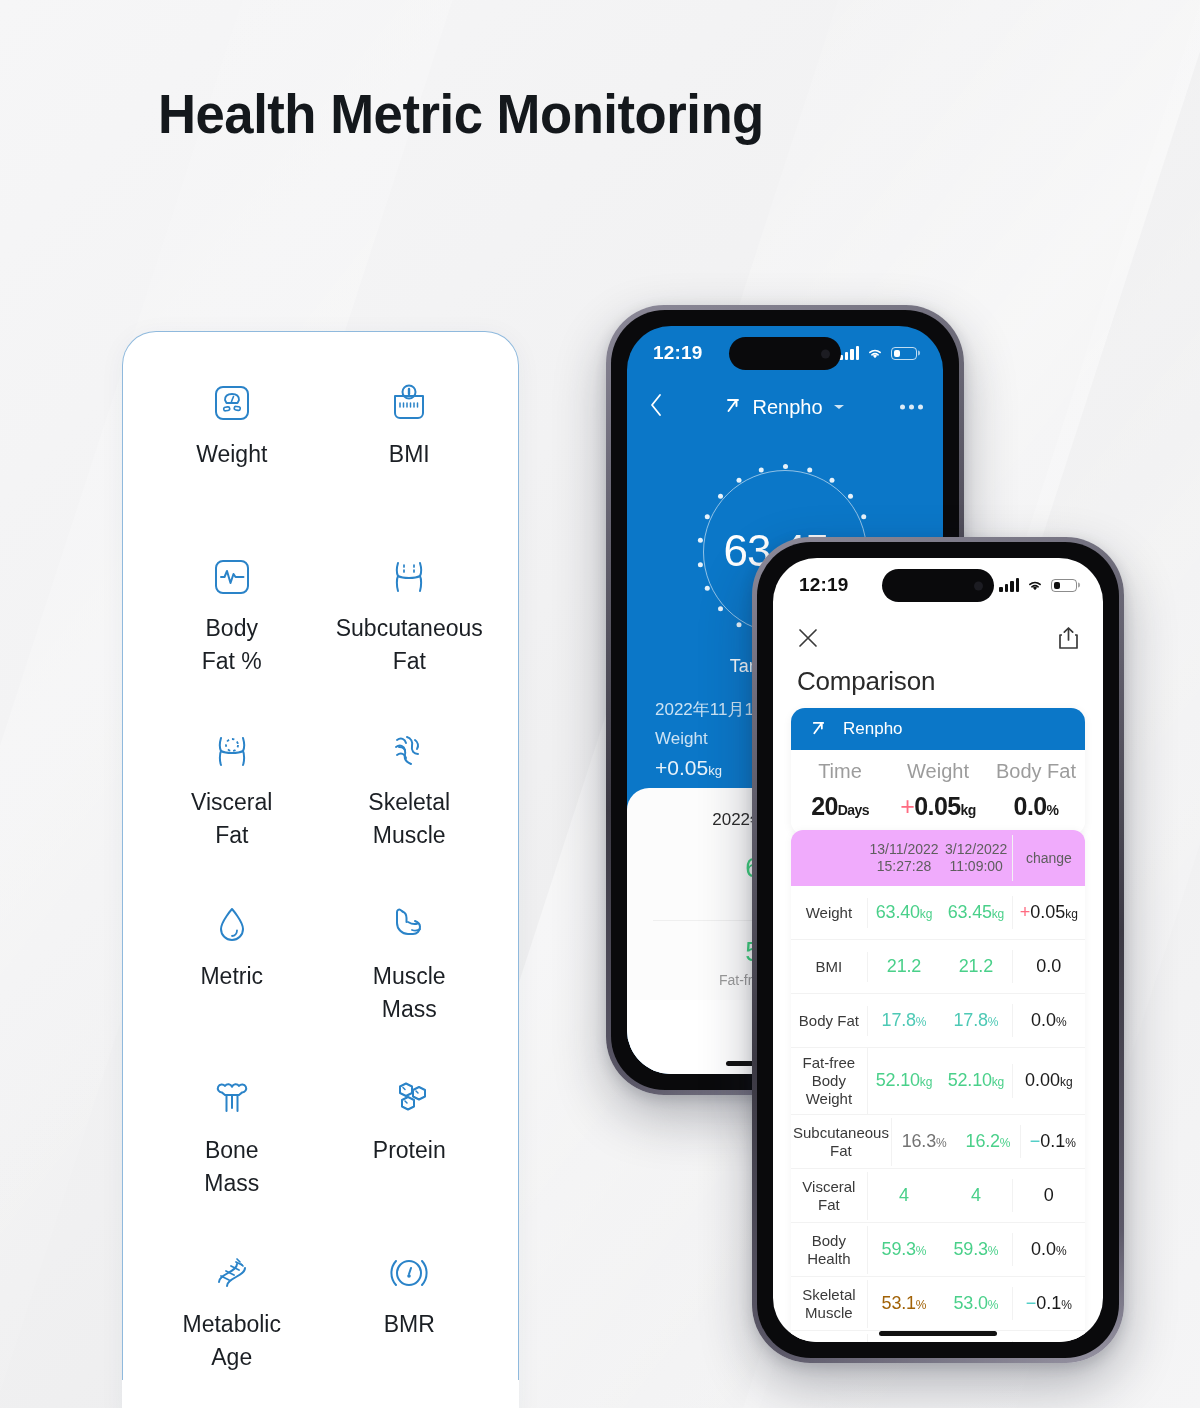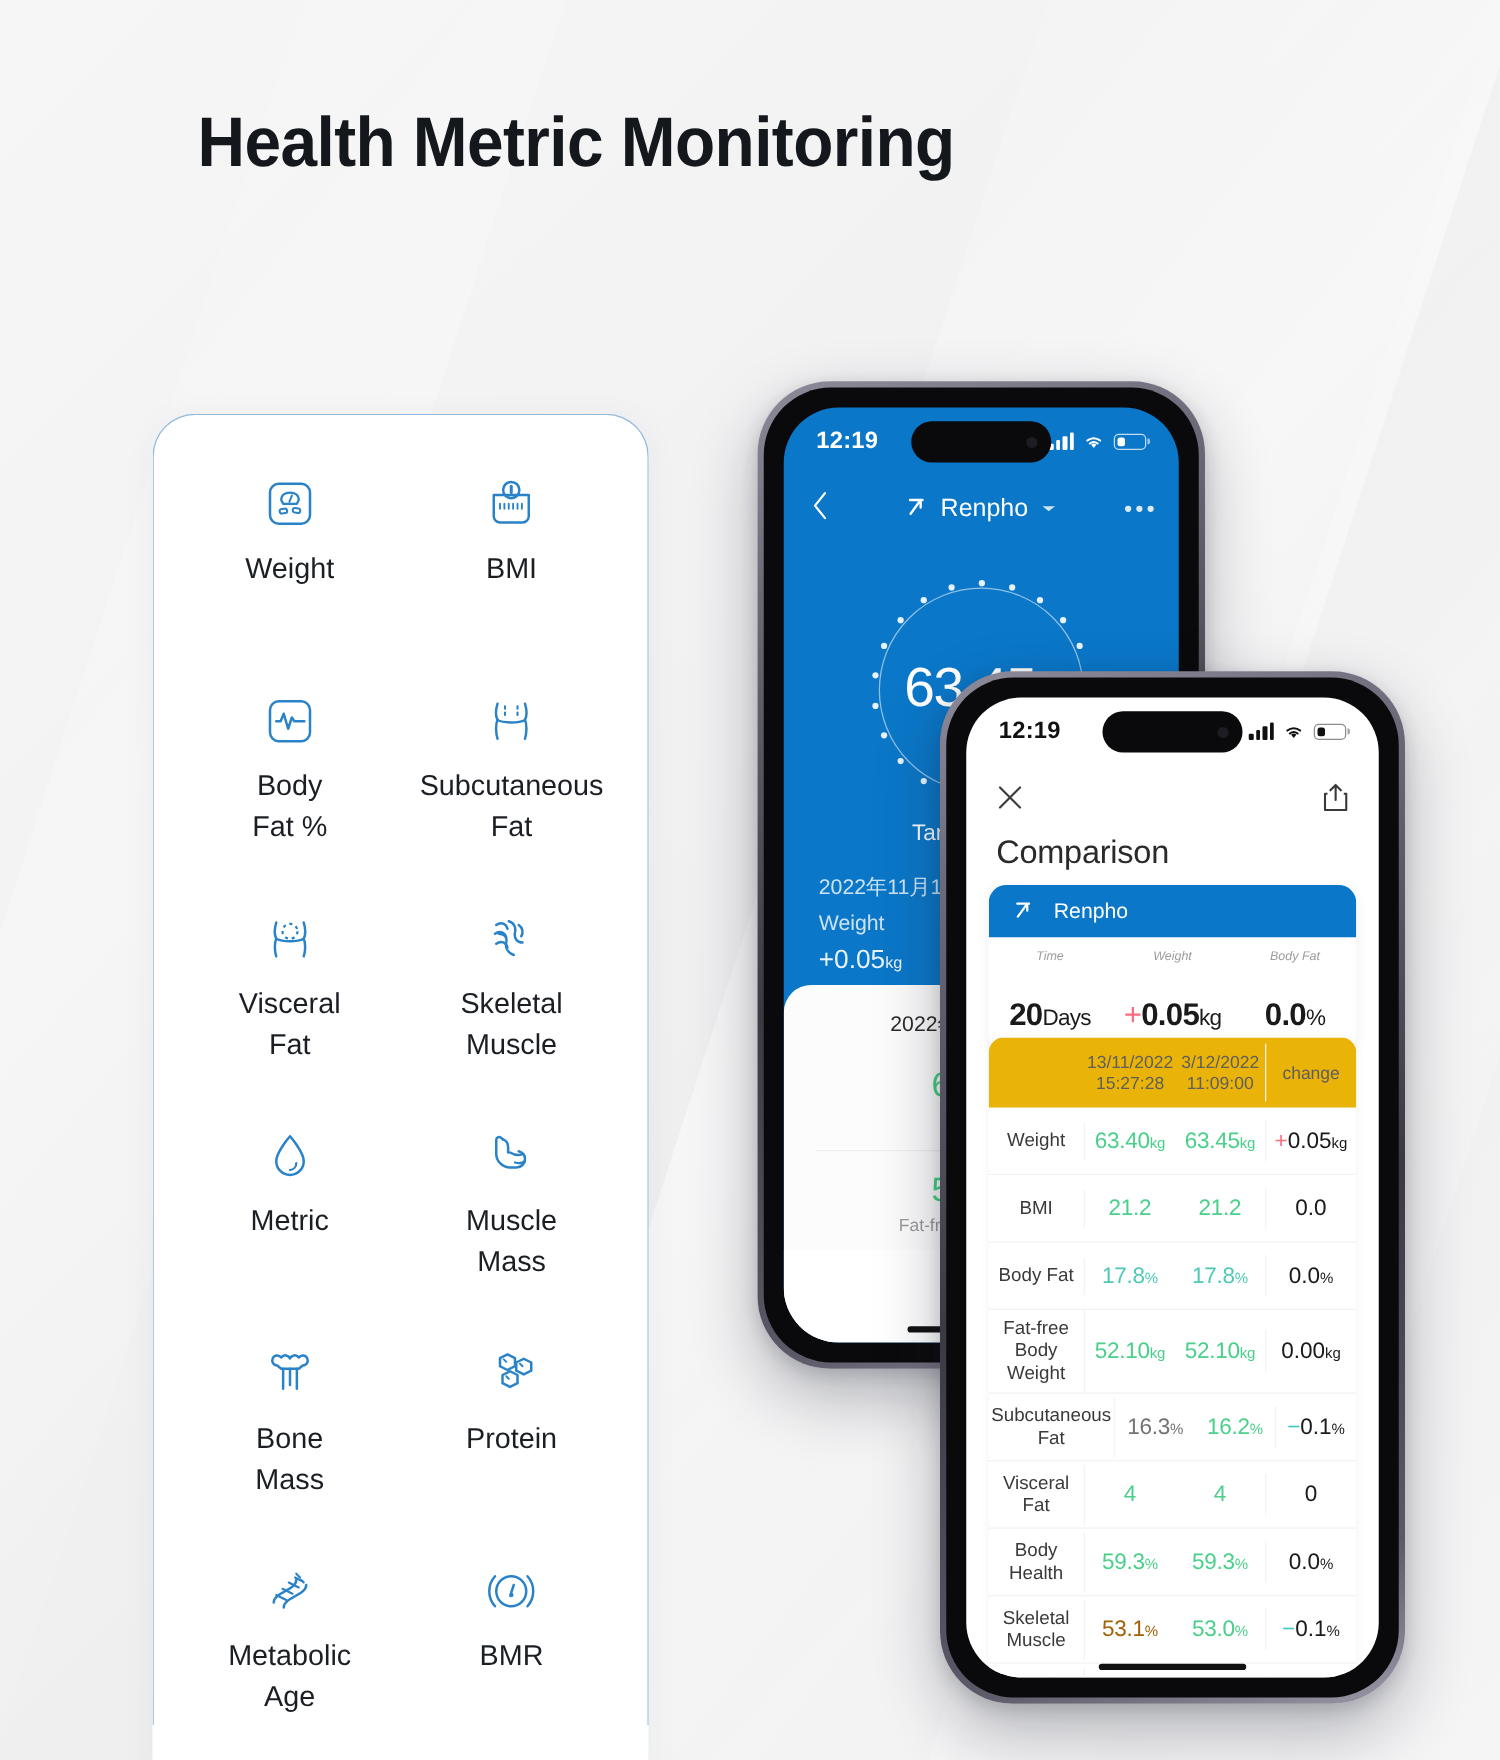--- a/index.html
+++ b/index.html
@@ -335,42 +335,42 @@
     padding-left: 20px;
     font-size: 17px;
   }
   .summary-card .sc-body {
     background: #fff;
     padding: 10px 0 14px 0;
     display: grid;
     grid-template-columns: 1fr 1fr 1fr;
   }
   .sc-cell { text-align: center; }
-  .sc-cell .ch { font-size: 10px; color: #9c9c9c; margin-bottom: 27px; font-style: italic; }
+  .sc-cell .ch { font-size: 20px; color: #9c9c9c; margin-bottom: 9px; }
   .sc-cell .cv { font-size: 25px; font-weight: 700; color: #1a1a1a; letter-spacing: -.6px; }
-  .sc-cell .cv sub { font-size: 18px; font-weight: 400; vertical-align: baseline; margin-top: 26px; }
+  .sc-cell .cv sub { font-size: 14px; font-weight: 700; vertical-align: baseline; margin-top: 26px; }
   .sc-cell .cv .plus { color: #ff6b81; font-weight: 500; }
 
   .cmp-table {
     position: absolute;
     top: 272px; left: 18px; right: 18px; bottom: 0;
     background: #fff;
     border-radius: 12px 12px 0 0;
     overflow: hidden;
     box-shadow: 0 1px 8px rgba(0,0,0,.05);
   }
   .cmp-row {
     display: grid;
     grid-template-columns: 1.06fr 1fr 1fr 1fr;
     align-items: center;
     min-height: 54px;
     border-bottom: 1px solid #f2f2f2;
   }
   .cmp-row.head {
-    background: #eab308;
+    background: #f0abfc;
     min-height: 56px;
     border-bottom: none;
   }
   .cmp-row .c {
     text-align: center;
     padding: 6px 2px;
     font-size: 15px;
     line-height: 1.2;
   }
   .cmp-row.head .c { color: #5e5e5e; font-size: 14px; }

